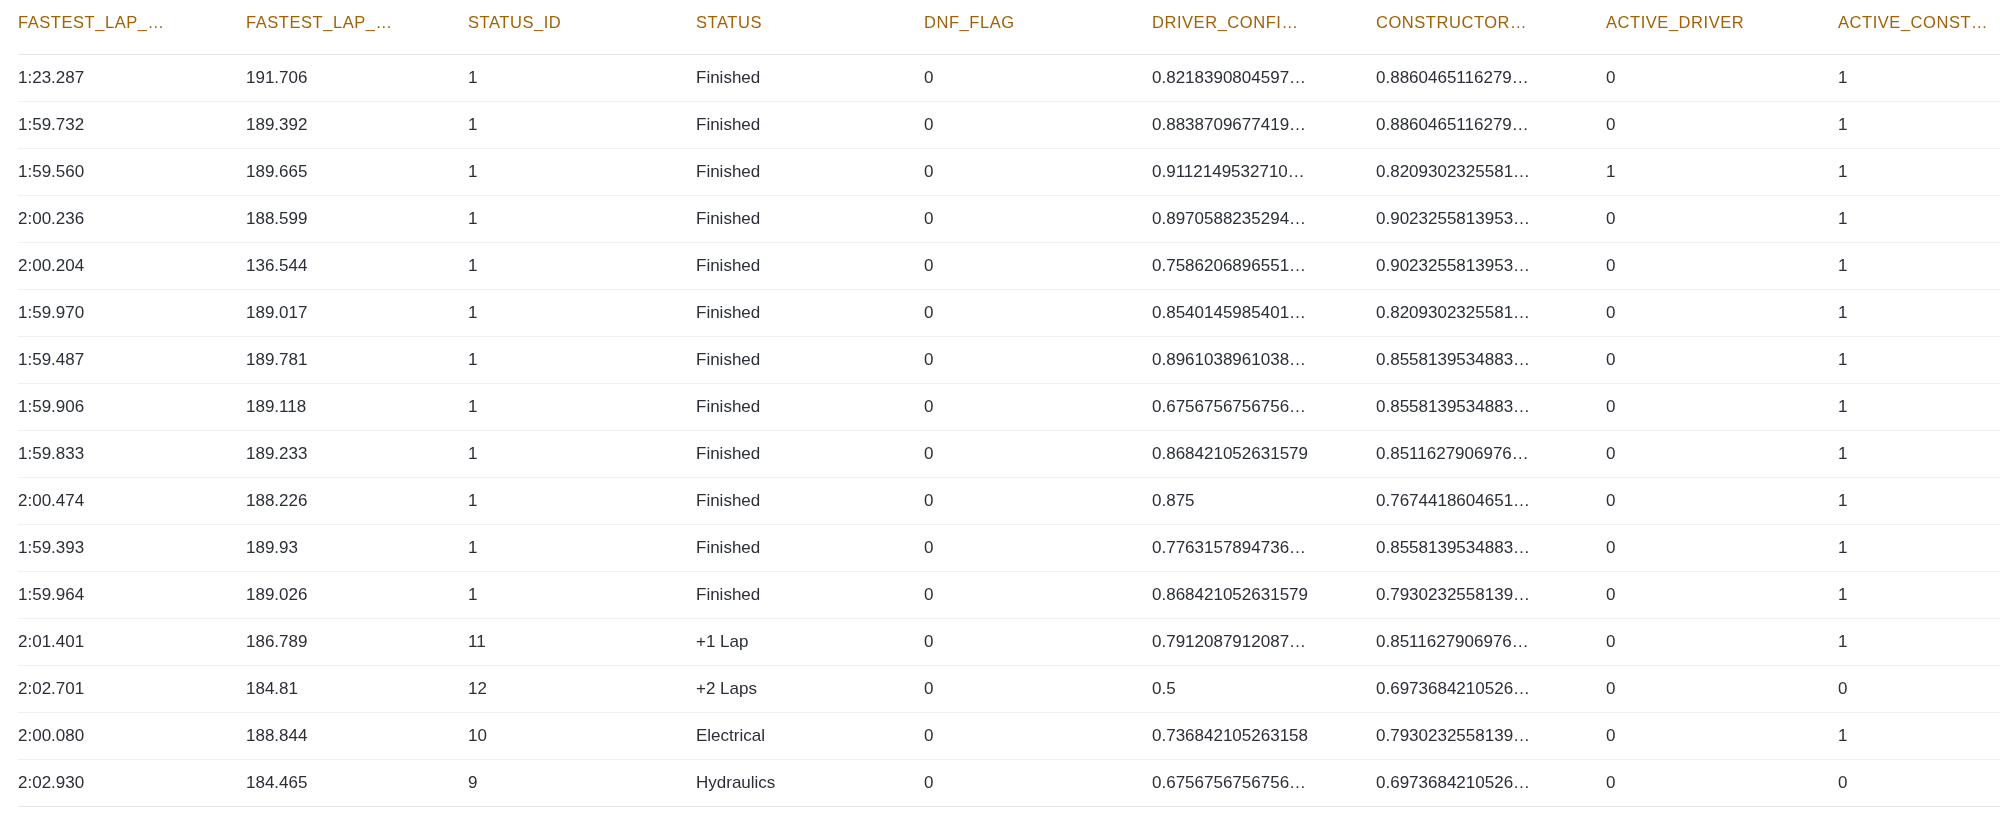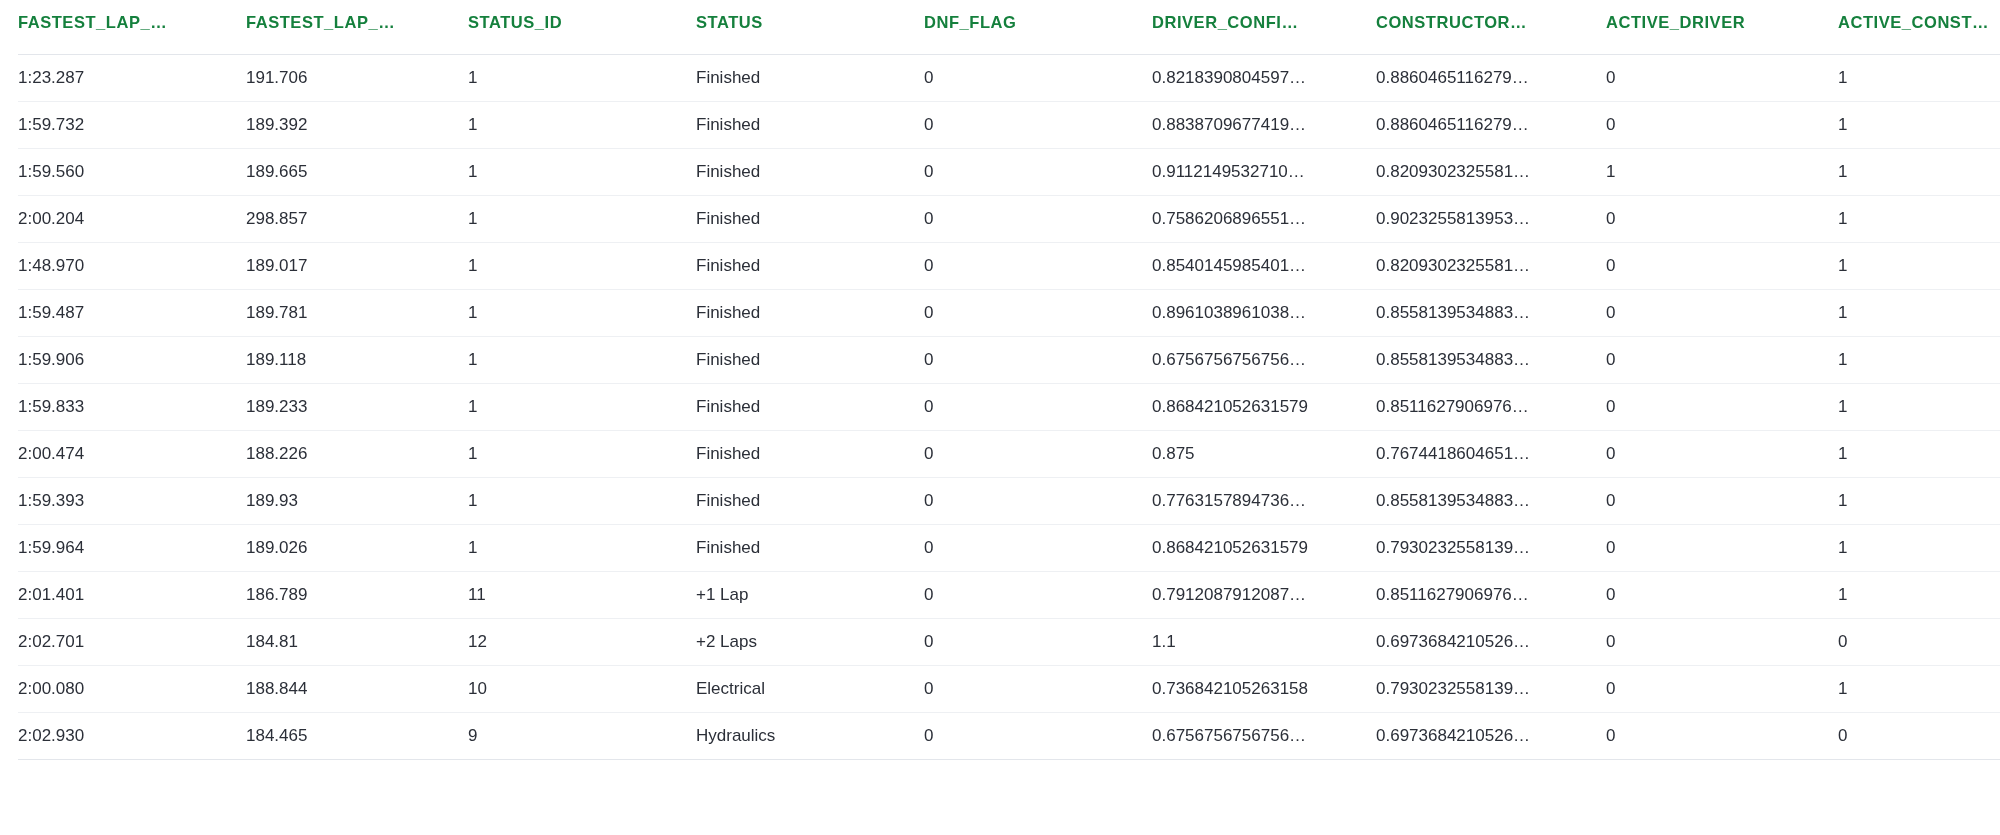--- a/index.html
+++ b/index.html
@@ -30,23 +30,23 @@
   table.grid col.c3 { width: 228px; }
   table.grid col.c4 { width: 228px; }
   table.grid col.c5 { width: 224px; }
   table.grid col.c6 { width: 230px; }
   table.grid col.c7 { width: 232px; }
   table.grid col.c8 { width: 162px; }
 
   thead th {
     text-align: left;
     font-size: 16.5px;
-    font-weight: 700;
+    font-weight: 400;
     letter-spacing: 0.55px;
-    color: #15803d;
+    color: #a16207;
     padding: 0 0 22px 0;
     vertical-align: bottom;
     white-space: nowrap;
     overflow: hidden;
     text-overflow: ellipsis;
     border-bottom: 1px solid #e3e6eb;
     height: 54px;
     box-sizing: border-box;
   }
   tbody td {
@@ -124,32 +124,43 @@
           <td class="num">189.665</td>
           <td class="num">1</td>
           <td class="num">Finished</td>
           <td class="num">0</td>
           <td class="num">0.9112149532710…</td>
           <td class="num">0.8209302325581…</td>
           <td class="num">1</td>
           <td class="num">1</td>
         </tr>
         <tr>
+          <td class="num">2:00.236</td>
+          <td class="num">188.599</td>
+          <td class="num">1</td>
+          <td class="num">Finished</td>
+          <td class="num">0</td>
+          <td class="num">0.8970588235294…</td>
+          <td class="num">0.9023255813953…</td>
+          <td class="num">0</td>
+          <td class="num">1</td>
+        </tr>
+        <tr>
           <td class="num">2:00.204</td>
-          <td class="num">298.857</td>
+          <td class="num">136.544</td>
           <td class="num">1</td>
           <td class="num">Finished</td>
           <td class="num">0</td>
           <td class="num">0.7586206896551…</td>
           <td class="num">0.9023255813953…</td>
           <td class="num">0</td>
           <td class="num">1</td>
         </tr>
         <tr>
-          <td class="num">1:48.970</td>
+          <td class="num">1:59.970</td>
           <td class="num">189.017</td>
           <td class="num">1</td>
           <td class="num">Finished</td>
           <td class="num">0</td>
           <td class="num">0.8540145985401…</td>
           <td class="num">0.8209302325581…</td>
           <td class="num">0</td>
           <td class="num">1</td>
         </tr>
         <tr>
@@ -228,21 +239,21 @@
           <td class="num">0.8511627906976…</td>
           <td class="num">0</td>
           <td class="num">1</td>
         </tr>
         <tr>
           <td class="num">2:02.701</td>
           <td class="num">184.81</td>
           <td class="num">12</td>
           <td class="num">+2 Laps</td>
           <td class="num">0</td>
-          <td class="num">1.1</td>
+          <td class="num">0.5</td>
           <td class="num">0.6973684210526…</td>
           <td class="num">0</td>
           <td class="num">0</td>
         </tr>
         <tr>
           <td class="num">2:00.080</td>
           <td class="num">188.844</td>
           <td class="num">10</td>
           <td class="num">Electrical</td>
           <td class="num">0</td>

